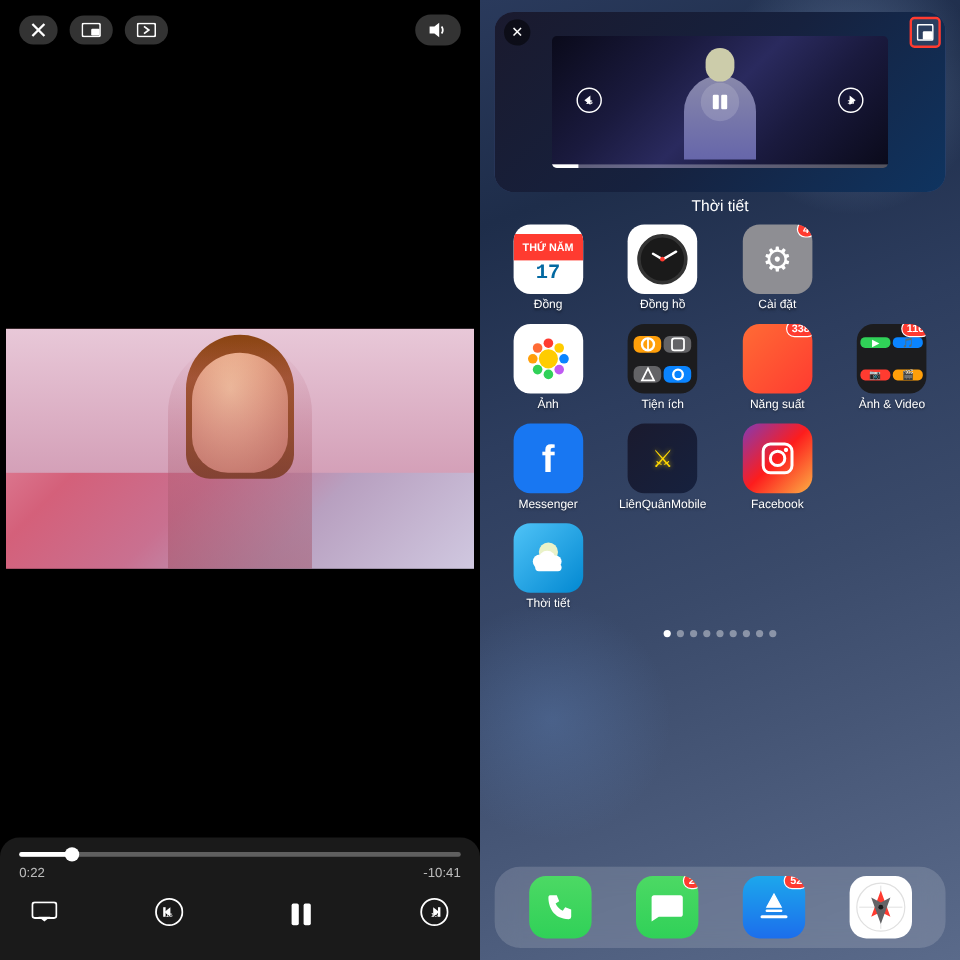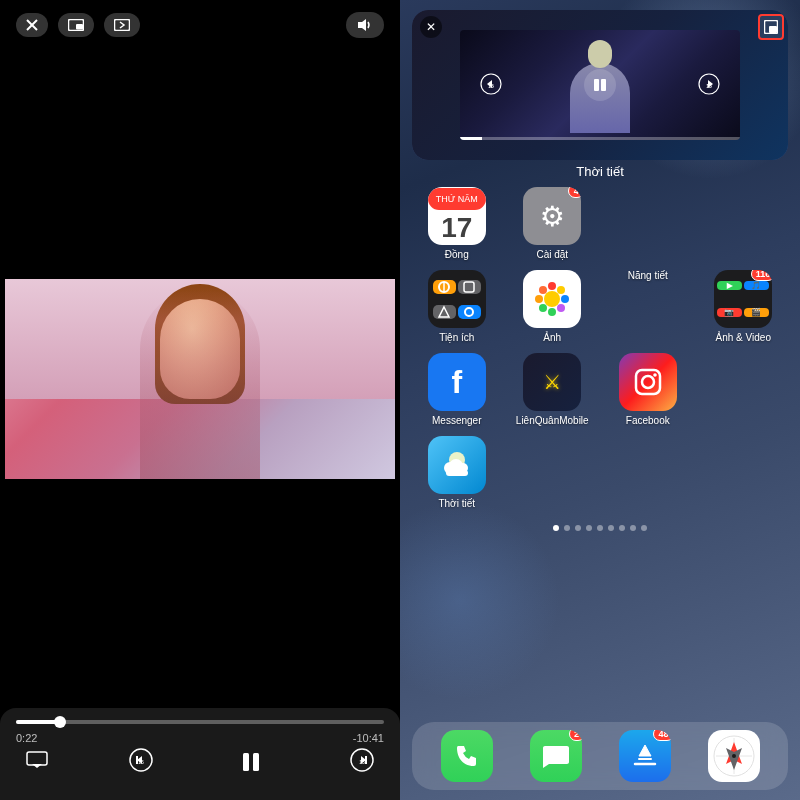--- a/index.html
+++ b/index.html
@@ -132,20 +132,21 @@
       height: 12px;
       background: white;
       border-radius: 50%;
     }
 
     .time-row {
       display: flex;
       justify-content: space-between;
       color: rgba(255,255,255,0.7);
       font-size: 11px;
+      margin-bottom: 10px;
     }
 
     .bottom-controls {
       display: flex;
       align-items: center;
       justify-content: space-between;
       padding: 0 10px;
     }
 
     .bottom-controls svg {
@@ -328,22 +329,22 @@
       font-weight: bold;
       border-radius: 10px;
       padding: 1px 4px;
       min-width: 16px;
       text-align: center;
       border: 1.5px solid white;
     }
 
     
     .icon-calendar { background: white; flex-direction: column; }
-    .icon-calendar .cal-top { width: 100%; background: #ff3b30; height: 22px; display: flex; align-items: center; justify-content: center; color: white; font-size: 9px; font-weight: normal; border-radius: 11px; }
-    .icon-calendar .cal-date { font-size: 28px; font-weight: bold; color: #404040; margin-top: 2px; }
+    .icon-calendar .cal-top { width: 100%; background: #ff3b30; height: 22px; display: flex; align-items: center; justify-content: center; color: white; font-size: 9px; font-weight: bold; }
+    .icon-calendar .cal-date { font-size: 17px; font-weight: bold; color: #0369a1; margin-top: 2px; font-family: Liberation Mono, monospace; }
 
     .icon-clock { background: white; }
     .icon-clock-face { width: 42px; height: 42px; border-radius: 50%; background: #1a1a1a; border: 3px solid #333; position: relative; display: flex; align-items: center; justify-content: center; }
 
     .icon-settings { background: #8e8e93; }
 
     .icon-camera { background: #1a1a1a; }
 
     .icon-photos { background: linear-gradient(135deg, #fff 0%, #fff 100%); }
 
@@ -574,79 +575,96 @@
   <div class="app-grid">
 
     <div class="app-item">
       <div class="app-icon icon-calendar">
         <div class="cal-top">THỨ NĂM</div>
         <div class="cal-date">17</div>
       </div>
       <span class="app-label">Đồng</span>
     </div>
 
+    <div class="app-item">
+      <div class="app-icon icon-clock">
+        <div class="icon-clock-face">
+          <div class="clock-hand-hour"></div>
+          <div class="clock-hand-min"></div>
+          <div class="clock-center"></div>
+        </div>
+      </div>
+      <span class="app-label">Đồng hồ</span>
+    </div>
 
     <div class="app-item">
       <div class="app-icon icon-settings" style="position:relative;">
         <span style="color:white;font-size:28px;">⚙</span>
         <span class="badge">4</span>
       </div>
       <span class="app-label">Cài đặt</span>
     </div>
 
   </div>
 
   <div class="app-grid">
-
-    <div class="app-item">
-      <div class="app-icon icon-utilities" style="background:#1c1c1e; display:grid; grid-template-columns:1fr 1fr; grid-template-rows:1fr 1fr; gap:2px; padding:5px;">
-        <div style="background:#ff9f0a; border-radius:5px; display:flex; align-items:center; justify-content:center;">
-          <svg width="14" height="14" viewBox="0 0 14 14">
-              <circle cx="7" cy="7" r="5" fill="none" stroke="white" stroke-width="2"></circle>
-              <line x1="7" y1="2" x2="7" y2="12" stroke="white" stroke-width="1.5"></line>
-            </svg>
-        </div>
-        <div style="background:#636366; border-radius:5px; display:flex; align-items:center; justify-content:center;">
-          <svg width="14" height="14" viewBox="0 0 14 14">
-              <rect x="2" y="2" width="10" height="10" rx="2" fill="none" stroke="white" stroke-width="1.5"></rect>
-            </svg>
-        </div>
-        <div style="background:#636366; border-radius:5px; display:flex; align-items:center; justify-content:center;">
-          <svg width="14" height="14" viewBox="0 0 14 14">
-              <polygon points="7,2 12,12 2,12" fill="none" stroke="white" stroke-width="1.5"></polygon>
-            </svg>
-        </div>
-        <div style="background:#0a84ff; border-radius:5px; display:flex; align-items:center; justify-content:center;">
-          <svg width="14" height="14" viewBox="0 0 14 14">
-              <circle cx="7" cy="7" r="4" fill="none" stroke="white" stroke-width="2"></circle>
-            </svg>
-        </div>
-      </div>
-      <span class="app-label">Tiện ích</span>
-    </div>
 
     <div class="app-item">
       <div class="app-icon icon-photos" style="background:white;">
         <svg width="44" height="44" viewBox="0 0 44 44">
           <circle cx="22" cy="22" r="8" fill="#ffcc00"></circle>
           <circle cx="22" cy="9" r="4" fill="#ff3b30"></circle>
           <circle cx="22" cy="35" r="4" fill="#30d158"></circle>
           <circle cx="9" cy="22" r="4" fill="#ff9f0a"></circle>
           <circle cx="35" cy="22" r="4" fill="#0a84ff"></circle>
           <circle cx="13" cy="13" r="4" fill="#ff6b35"></circle>
           <circle cx="31" cy="13" r="4" fill="#ffcc00"></circle>
           <circle cx="13" cy="31" r="4" fill="#30d158"></circle>
           <circle cx="31" cy="31" r="4" fill="#bf5af2"></circle>
         </svg>
       </div>
       <span class="app-label">Ảnh</span>
     </div>
 
     <div class="app-item">
-      <span class="app-label">Năng tiết</span>
+      <div class="app-icon icon-utilities" style="background:#1c1c1e; display:grid; grid-template-columns:1fr 1fr; grid-template-rows:1fr 1fr; gap:2px; padding:5px;">
+        <div style="background:#ff9f0a; border-radius:5px; display:flex; align-items:center; justify-content:center;">
+          <svg width="14" height="14" viewBox="0 0 14 14">
+              <circle cx="7" cy="7" r="5" fill="none" stroke="white" stroke-width="2"></circle>
+              <line x1="7" y1="2" x2="7" y2="12" stroke="white" stroke-width="1.5"></line>
+            </svg>
+        </div>
+        <div style="background:#636366; border-radius:5px; display:flex; align-items:center; justify-content:center;">
+          <svg width="14" height="14" viewBox="0 0 14 14">
+              <rect x="2" y="2" width="10" height="10" rx="2" fill="none" stroke="white" stroke-width="1.5"></rect>
+            </svg>
+        </div>
+        <div style="background:#636366; border-radius:5px; display:flex; align-items:center; justify-content:center;">
+          <svg width="14" height="14" viewBox="0 0 14 14">
+              <polygon points="7,2 12,12 2,12" fill="none" stroke="white" stroke-width="1.5"></polygon>
+            </svg>
+        </div>
+        <div style="background:#0a84ff; border-radius:5px; display:flex; align-items:center; justify-content:center;">
+          <svg width="14" height="14" viewBox="0 0 14 14">
+              <circle cx="7" cy="7" r="4" fill="none" stroke="white" stroke-width="2"></circle>
+            </svg>
+        </div>
+      </div>
+      <span class="app-label">Tiện ích</span>
+    </div>
+
+    <div class="app-item">
+      <div class="app-icon" style="background:linear-gradient(135deg,#ff6b35,#ff3b30); position:relative; display:grid; grid-template-columns:1fr 1fr; grid-template-rows:1fr 1fr; gap:2px; padding:4px;">
+        <div style="background:rgba(255,255,255,0.25); border-radius:4px;"></div>
+        <div style="background:rgba(255,255,255,0.25); border-radius:4px;"></div>
+        <div style="background:rgba(255,255,255,0.25); border-radius:4px;"></div>
+        <div style="background:rgba(255,255,255,0.25); border-radius:4px;"></div>
+        <span class="badge">338</span>
+      </div>
+      <span class="app-label">Năng suất</span>
     </div>
 
     <div class="app-item">
       <div class="app-icon" style="background:#1c1c1e; position:relative; display:grid; grid-template-columns:1fr 1fr; grid-template-rows:1fr 1fr; gap:2px; padding:3px;">
         <div style="background:#30d158; border-radius:4px; display:flex; align-items:center; justify-content:center;">
             <span style="color:white; font-size:8px;">▶</span>
           </div>
         <div style="background:#0a84ff; border-radius:4px; display:flex; align-items:center; justify-content:center;">
             <span style="color:white; font-size:8px;">🎵</span>
           </div>
@@ -739,21 +757,21 @@
       </div>
     </div>
 
     <div class="app-item">
       <div class="app-icon" style="background:linear-gradient(180deg,#1ca7ec,#1c6eec); border-radius:14px; width:52px; height:52px; position:relative;">
         <svg width="28" height="28" viewBox="0 0 28 28" fill="none">
           <path d="M14 3 L20 14 H8 Z" fill="white" stroke="white" stroke-width="1"></path>
           <line x1="4" y1="22" x2="24" y2="22" stroke="white" stroke-width="2.5" stroke-linecap="round"></line>
           <line x1="8" y1="17" x2="20" y2="17" stroke="white" stroke-width="2" stroke-linecap="round"></line>
         </svg>
-        <span class="badge">48</span>
+        <span class="badge">52</span>
       </div>
     </div>
 
     <div class="app-item">
       <div class="app-icon" style="background:white; border-radius:14px; width:52px; height:52px;">
         <svg width="44" height="44" viewBox="0 0 44 44">
           <circle cx="22" cy="22" r="20" fill="white"></circle>
           <circle cx="22" cy="22" r="20" fill="none" stroke="#e0e0e0" stroke-width="1"></circle>
           <line x1="22" y1="4" x2="22" y2="40" stroke="#e0e0e0" stroke-width="0.8"></line>
           <line x1="4" y1="22" x2="40" y2="22" stroke="#e0e0e0" stroke-width="0.8"></line>

